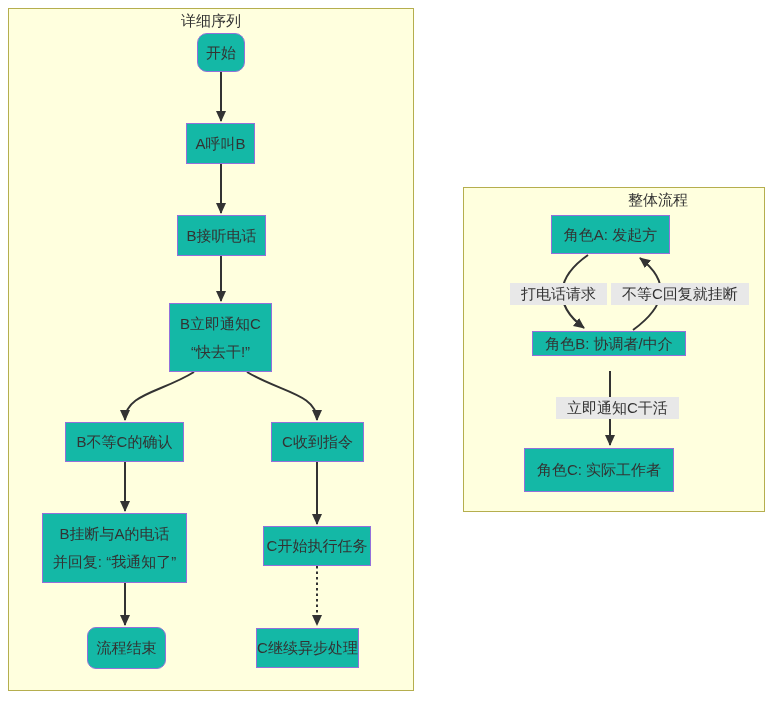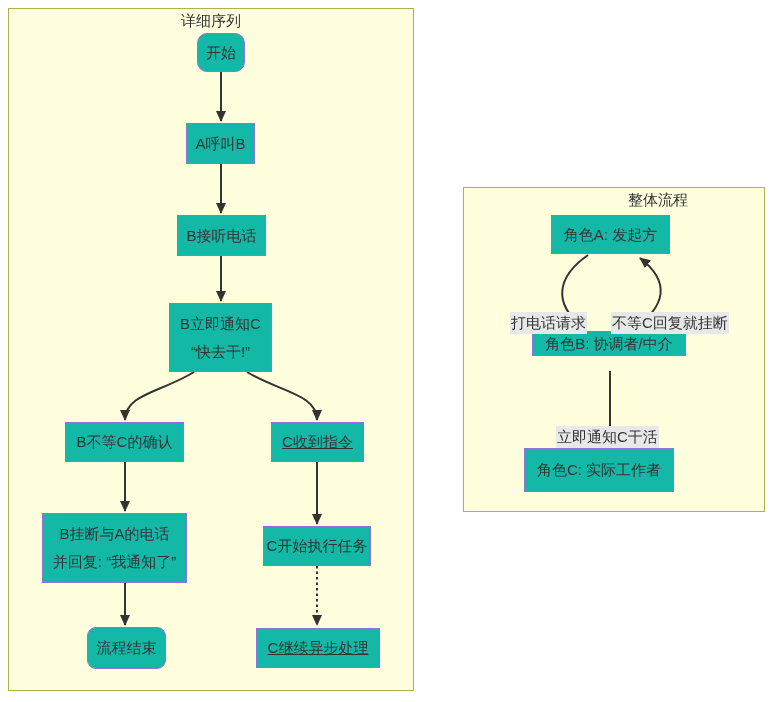--- a/index.html
+++ b/index.html
@@ -48,24 +48,23 @@
     white-space: pre-line;
     z-index: 2;
   }
   .node.rounded { border-radius: 10px; }
   .edge-label {
     position: absolute;
     background: #e8e8e8;
     color: #333333;
     font-size: 15px;
     line-height: 22px;
-    padding: 0 1px;
+    padding: 0 11px;
     white-space: nowrap;
     z-index: 2;
-    margin-top: 29px;
   }
 </style>
 </head>
 <body>
 
 <div class="canvas">
 
   <div class="cluster" style="left:8px; top:8px; width:406px; height:683px;"></div>
   <div class="cluster" style="left:463px; top:187px; width:302px; height:325px;"></div>
 
@@ -93,26 +92,26 @@
 
   <div class="cluster-title" style="left:8px; top:12px; width:406px;">详细序列</div>
   <div class="cluster-title" style="left:479px; top:191px; width:358px;text-align:center;">整体流程</div>
 
   <div class="node rounded" style="left:197px; top:33px; width:48px; height:39px;">开始</div>
   <div class="node" style="left:186px; top:123px; width:69px; height:41px;">A呼叫B</div>
   <div class="node" style="left:177px; top:215px; width:89px; height:41px;">B接听电话</div>
   <div class="node" style="left:169px; top:303px; width:103px; height:69px;">B立即通知C
 “快去干!”</div>
   <div class="node" style="left:65px; top:422px; width:119px; height:40px;">B不等C的确认</div>
-  <div class="node" style="left:271px; top:422px; width:93px; height:40px;text-decoration:underline;">C收到指令</div>
+  <div class="node" style="left:271px; top:422px; width:93px; height:40px;">C收到指令</div>
   <div class="node" style="left:42px; top:513px; width:145px; height:70px;">B挂断与A的电话
 并回复: “我通知了”</div>
   <div class="node rounded" style="left:87px; top:627px; width:79px; height:42px;border-radius:9px;">流程结束</div>
   <div class="node" style="left:263px; top:526px; width:108px; height:40px;">C开始执行任务</div>
-  <div class="node" style="left:256px; top:628px; width:124px; height:40px;text-decoration:underline;">C继续异步处理</div>
+  <div class="node" style="left:256px; top:628px; width:103px; height:40px;">C继续异步处理</div>
 
   <div class="node" style="left:551px; top:215px; width:119px; height:39px;">角色A: 发起方</div>
   <div class="node" style="left:532px; top:331px; width:154px; height:25px;">角色B: 协调者/中介</div>
   <div class="node" style="left:524px; top:448px; width:150px; height:44px;">角色C: 实际工作者</div>
 
   <div class="edge-label" style="left:510px; top:283px;">打电话请求</div>
   <div class="edge-label" style="left:611px; top:283px;">不等C回复就挂断</div>
   <div class="edge-label" style="left:556px; top:397px;">立即通知C干活</div>
 
 </div>

